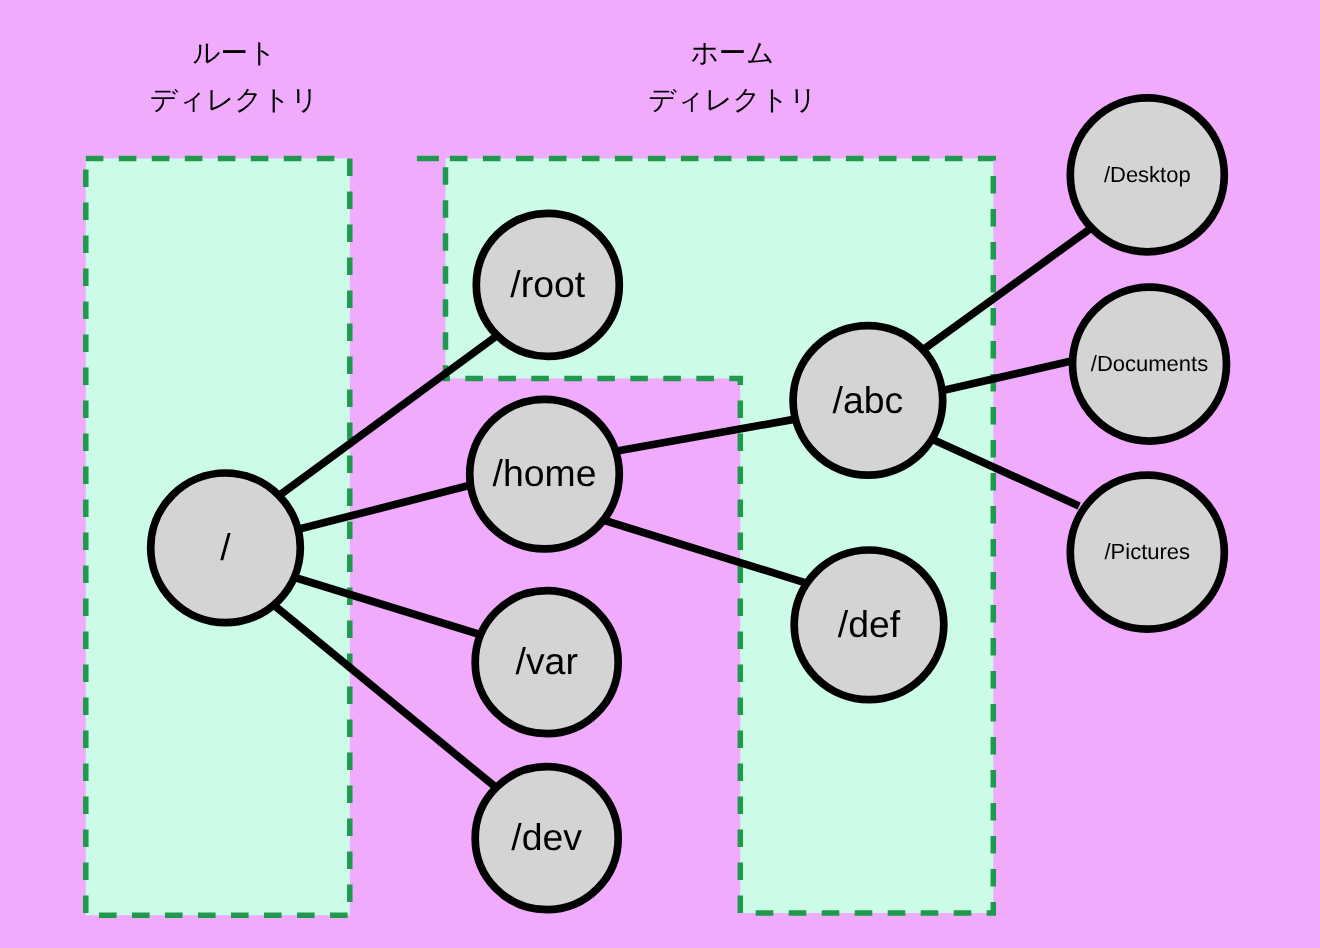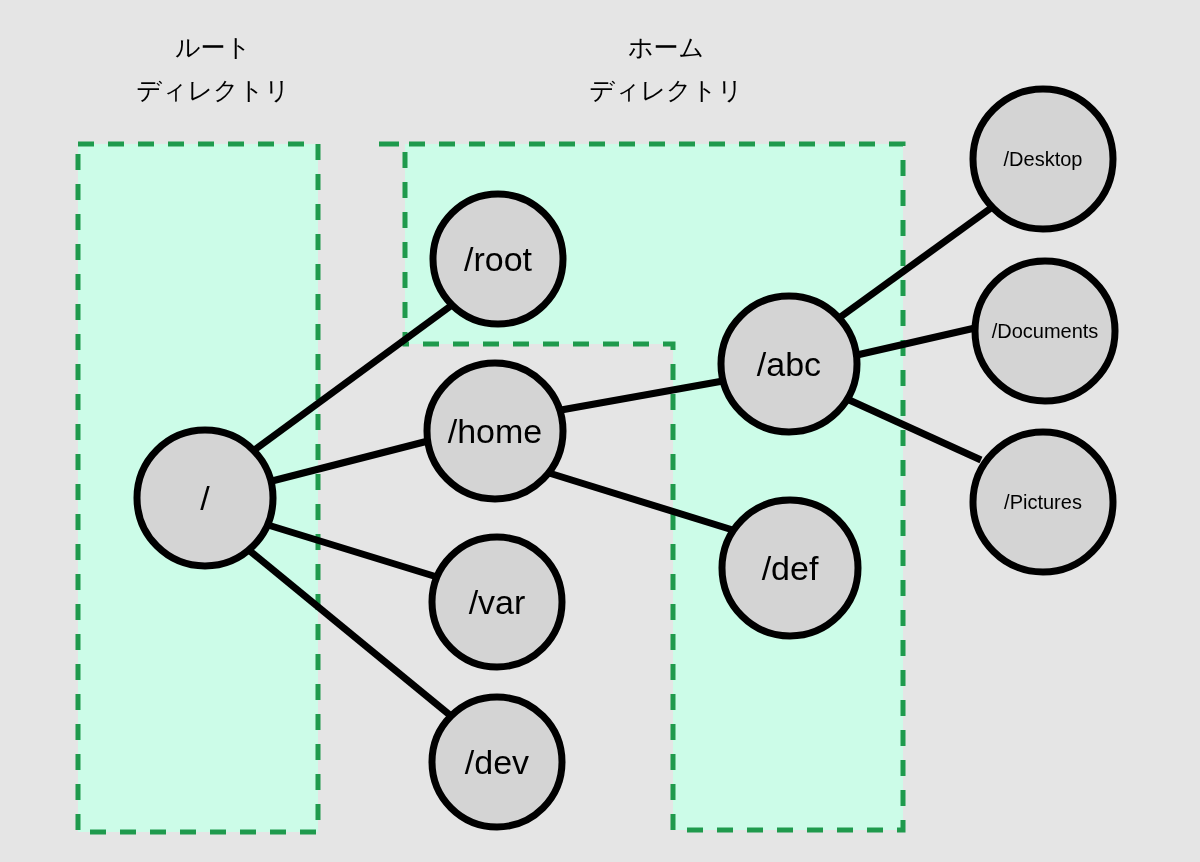--- a/index.html
+++ b/index.html
@@ -7,21 +7,21 @@
     padding: 0;
     background: #ffffff;
   }
   body {
     font-family: "Liberation Sans", sans-serif;
   }
   #canvas {
     position: relative;
     width: 1200px;
     height: 862px;
-    background: #e5e5e5;
+    background: #f0abfc;
     overflow: hidden;
   }
   #diagram-svg {
     position: absolute;
     top: 0;
     left: 0;
     width: 1200px;
     height: 862px;
   }
   .region-label {

